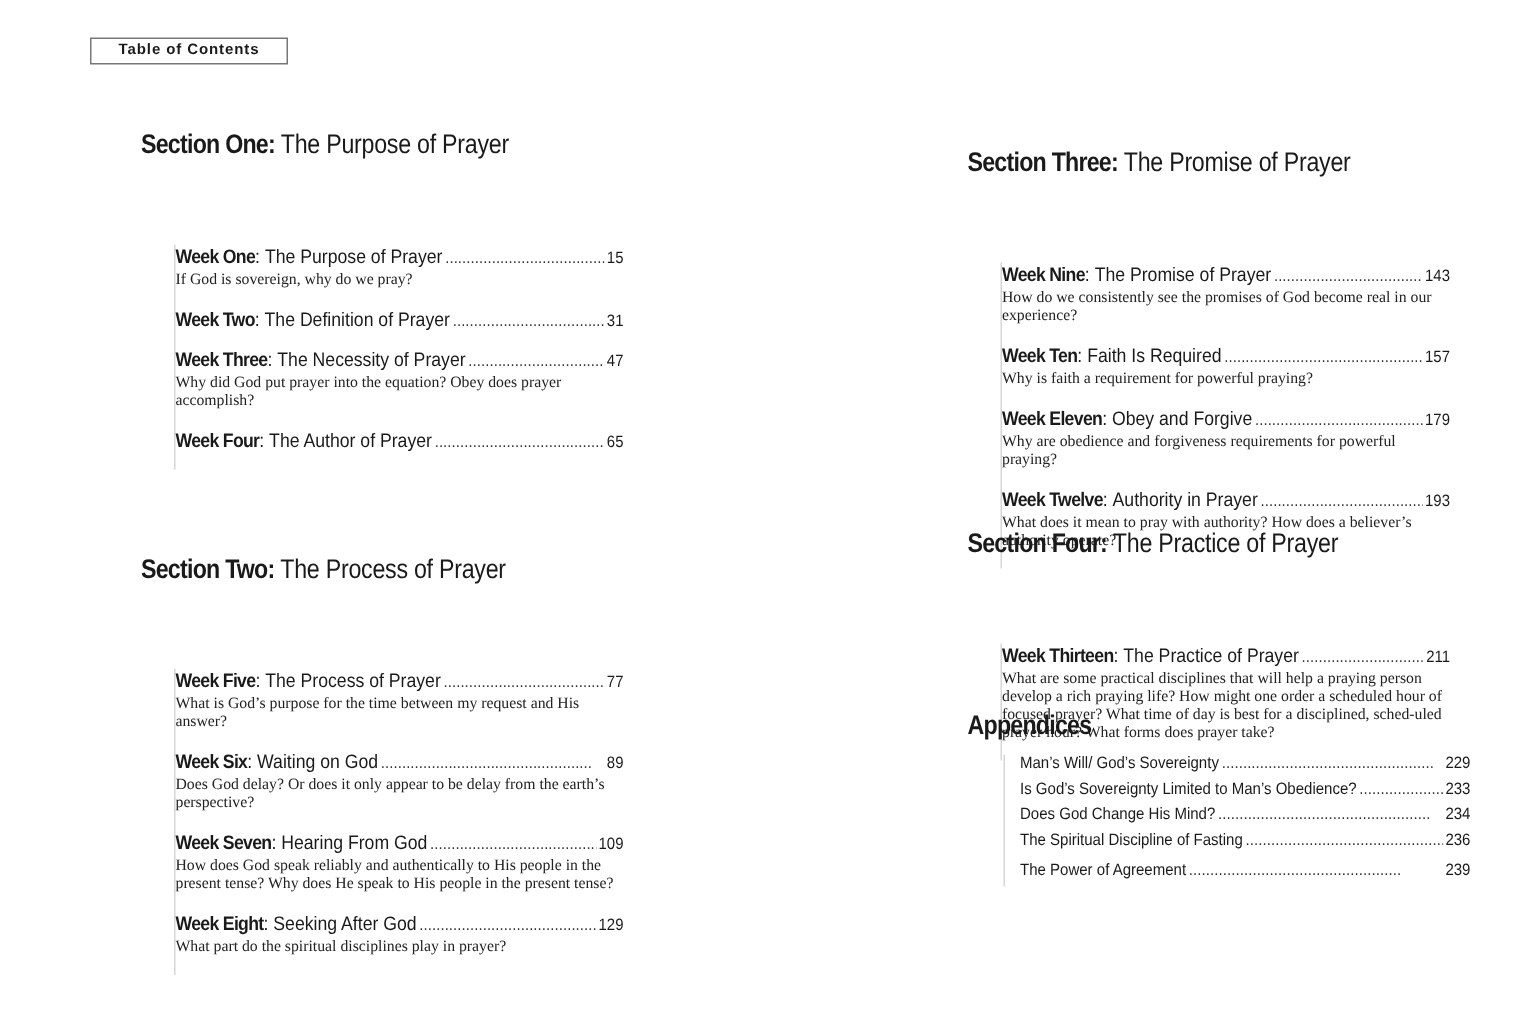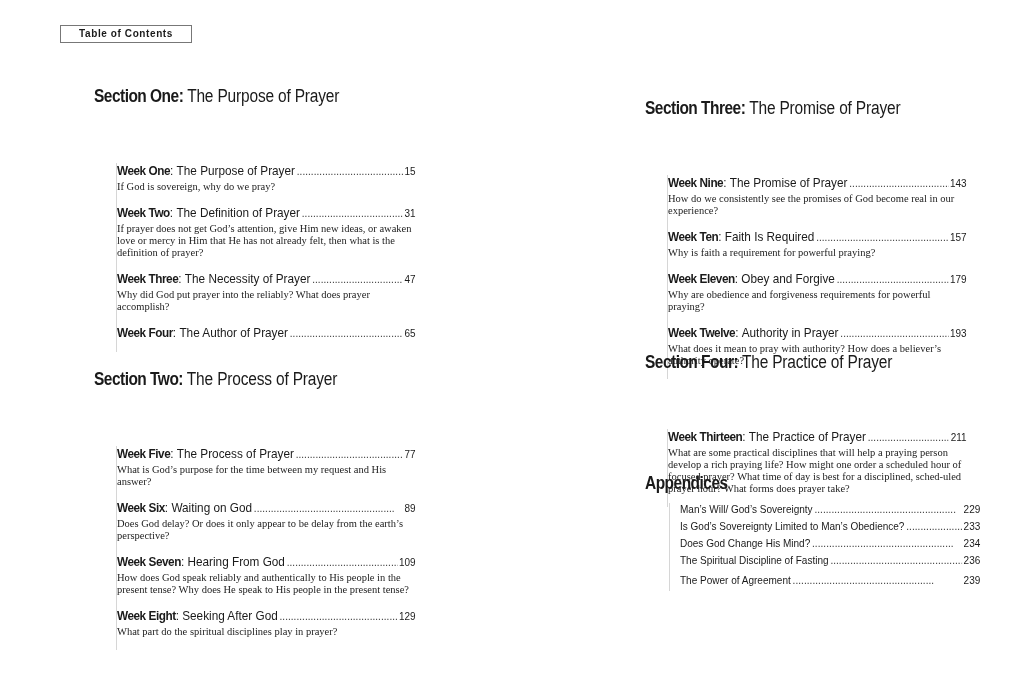--- a/index.html
+++ b/index.html
@@ -82,31 +82,30 @@
         <div class="week-desc">If God is sovereign, why do we pray?</div>
       </div>
       <div class="week">
         <div class="week-head">
             <span class="wk">Week Two</span>
             <span>:&nbsp;</span>
             <span class="ttl">The Definition of Prayer</span>
             <span class="dots"></span>
             <span class="pg">31</span>
           </div>
-        <div class="week-desc">If prayer does not get God’s attention, give Him new ideas, or awaken love or mercy in Him that He has not already felt, then what is the definition of prayer?</div>
       </div>
       <div class="week">
         <div class="week-head">
             <span class="wk">Week Three</span>
             <span>:&nbsp;</span>
             <span class="ttl">The Necessity of Prayer</span>
             <span class="dots"></span>
             <span class="pg">47</span>
           </div>
-        <div class="week-desc">Why did God put prayer into the reliably? What does prayer accomplish?</div>
+        <div class="week-desc">Why did God put prayer into the equation? Obey does prayer accomplish?</div>
       </div>
       <div class="week">
         <div class="week-head">
             <span class="wk">Week Four</span>
             <span>:&nbsp;</span>
             <span class="ttl">The Author of Prayer</span>
             <span class="dots"></span>
             <span class="pg">65</span>
           </div>
       </div>

